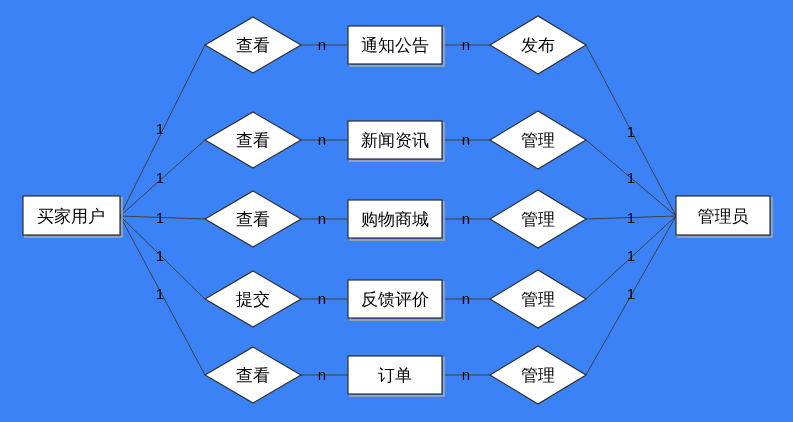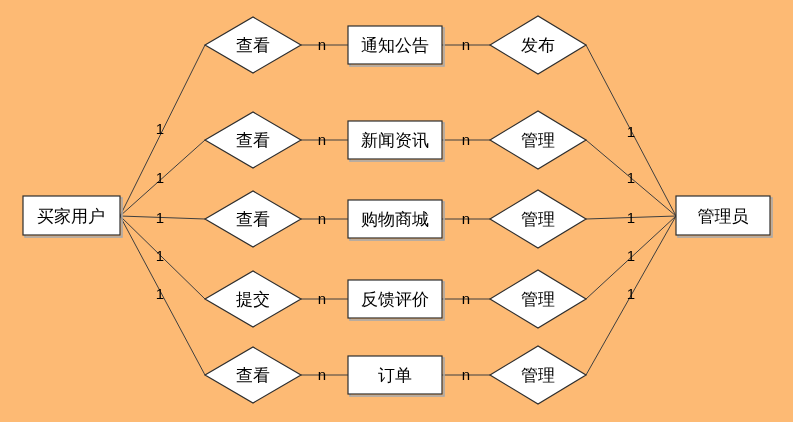--- a/index.html
+++ b/index.html
@@ -4,21 +4,21 @@
 <style>
   html, body {
     margin: 0;
     padding: 0;
     background: #ffffff;
   }
   .canvas {
     position: relative;
     width: 793px;
     height: 422px;
-    background: #fdba74;
+    background: #3b82f6;
     font-family: "Liberation Sans", sans-serif;
     overflow: hidden;
   }
   svg {
     display: block;
   }
   svg text {
     fill: #000000;
     text-anchor: middle;
     dominant-baseline: central;

